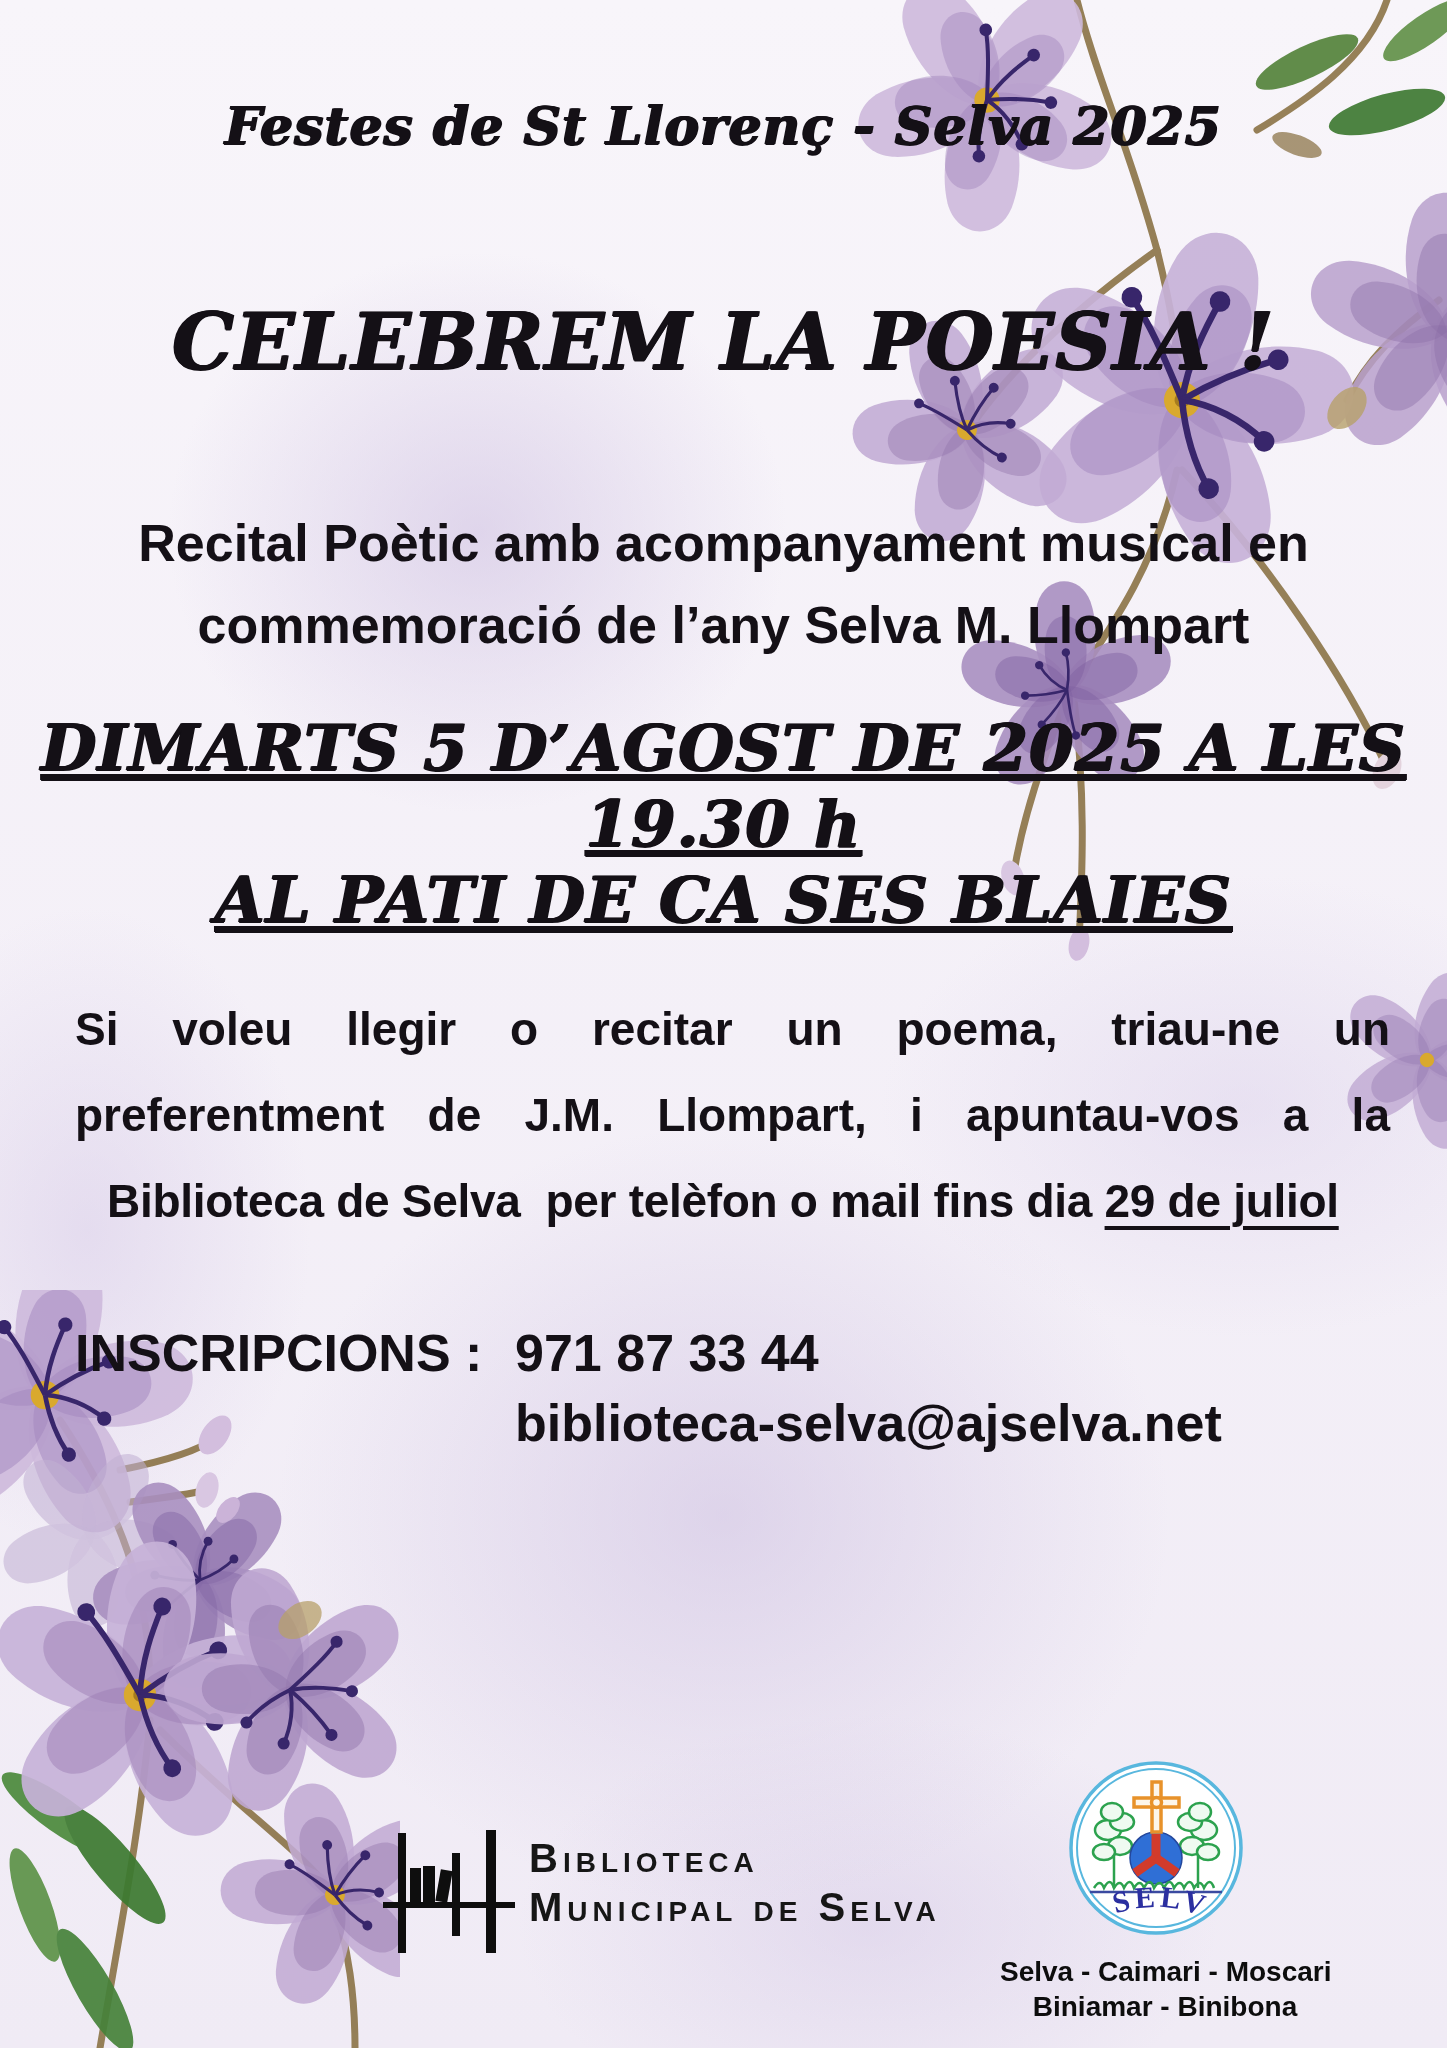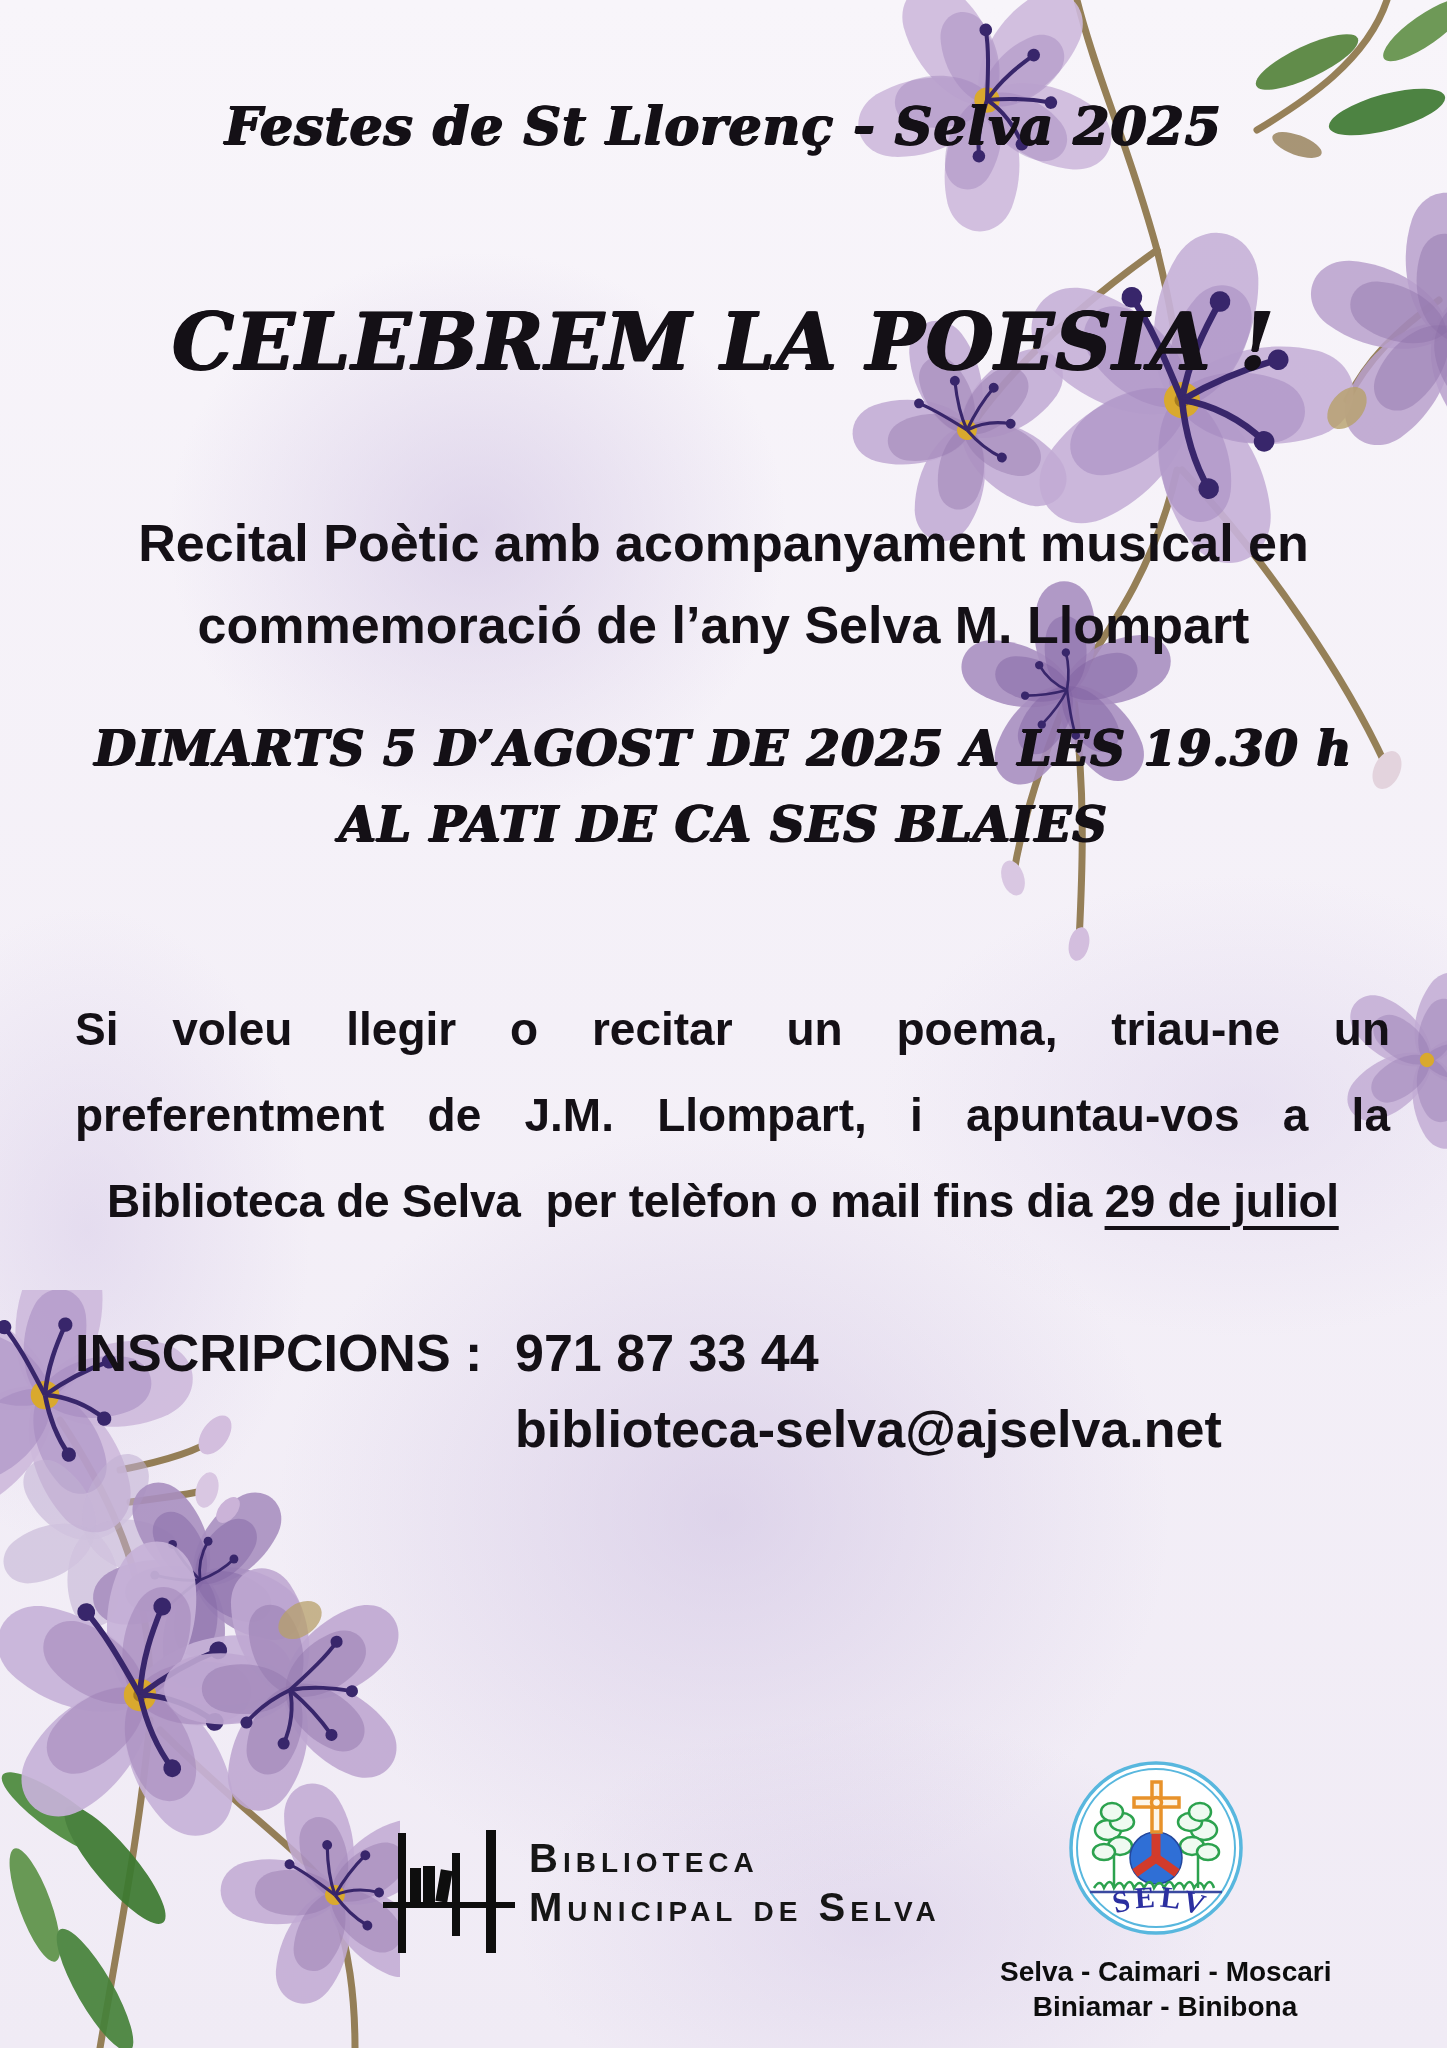--- a/index.html
+++ b/index.html
@@ -29,36 +29,36 @@
   .headline{
     position:absolute;top:296px;left:0;width:100%;
     text-align:center;font-size:78px;letter-spacing:1px;white-space:nowrap;
   }
   .subtitle{
     position:absolute;top:502px;left:0;width:100%;
     text-align:center;font-weight:bold;font-size:52px;line-height:82px;
   }
   .schedule{
     position:absolute;top:710px;left:0;width:100%;
-    text-align:center;font-size:48px;line-height:76px;letter-spacing:1px;
+    text-align:center;font-size:64px;line-height:76px;letter-spacing:1px;text-decoration:underline;
   }
   .body-par{
     position:absolute;top:986px;left:75px;width:1315px;
     font-size:46px;font-weight:bold;line-height:86px;
   }
   .jline{text-align:justify;text-align-last:justify;white-space:normal;}
   .bp-line3{white-space:pre;letter-spacing:-0.3px;margin-left:32px;}
   .deadline{text-decoration:underline;text-decoration-thickness:4px;text-underline-offset:9px;}
   .inscriptions{
     position:absolute;top:1323px;left:75px;width:1315px;
     font-size:52px;font-weight:bold;
   }
   .insc-row1{display:flex;align-items:baseline;}
   .insc-label{width:440px;flex:0 0 auto;}
-  .insc-email{margin-left:440px;margin-top:16px;}
+  .insc-email{margin-left:440px;margin-top:10px;}
   .flowers{position:absolute;pointer-events:none;}
   .flowers-tr{right:0;top:0;}
   .flowers-bl{left:0;top:1290px;}
   .lib-logo{
     position:absolute;left:383px;top:1830px;
     display:flex;align-items:flex-start;
   }
   .lib-text{
     margin-left:14px;padding-top:4px;
     font-variant-caps:small-caps;

